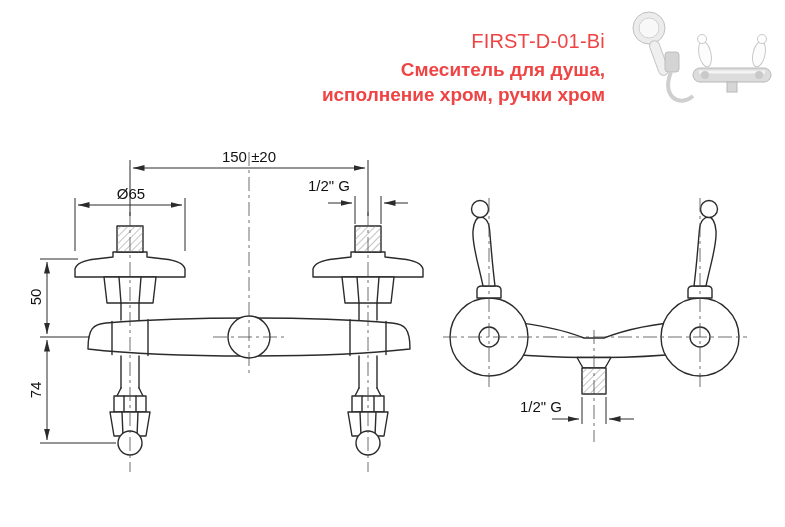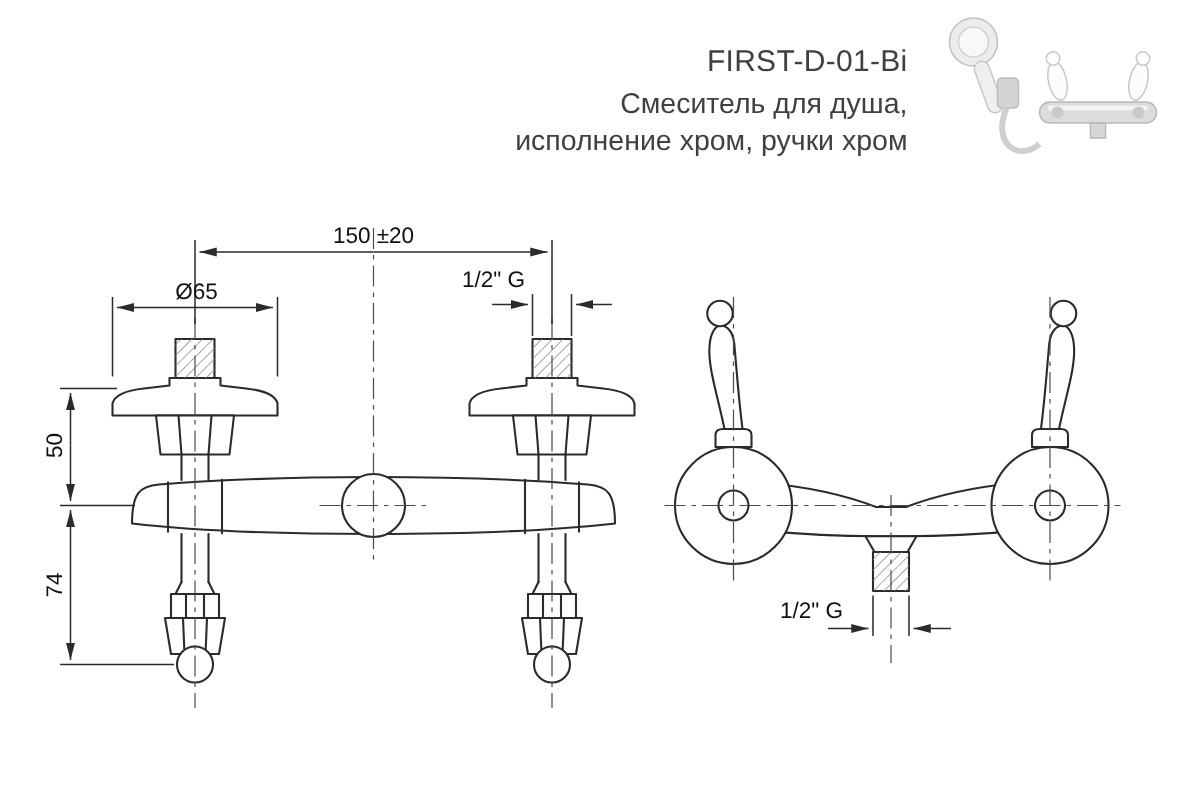--- a/index.html
+++ b/index.html
@@ -2,24 +2,24 @@
 <html><head>
 <meta charset="utf-8">
 <style>
   html,body{margin:0;padding:0;}
   body{
     width:785px;height:527px;background:#ffffff;overflow:hidden;
     font-family:"Liberation Sans",sans-serif;
   }
   .page{position:relative;width:785px;height:527px;background:#ffffff;}
   .header{
-    position:absolute;top:30px;right:180px;text-align:right;color:#404040;
+    position:absolute;top:30px;right:180px;text-align:right;color:#ef4444;
   }
   .header .model{font-size:20px;font-weight:500;letter-spacing:.2px;margin-bottom:4px;}
-  .header .desc{font-size:19px;font-weight:400;line-height:1.32;}
+  .header .desc{font-size:19px;font-weight:700;line-height:1.32;}
   .photo{position:absolute;right:2px;top:4px;width:170px;height:118px;}
   .drawing{position:absolute;left:0;top:0;width:785px;height:527px;}
 
   
   .out{fill:#ffffff;stroke:#2b2b2b;stroke-width:1.4;stroke-linejoin:round;}
   .ln{fill:none;stroke:#2b2b2b;stroke-width:1.4;stroke-linecap:round;}
   .cl{fill:none;stroke:#4a4a4a;stroke-width:0.8;stroke-dasharray:14 4 3 4;}
   .dim{fill:none;stroke:#2b2b2b;stroke-width:1;}
   .dimtxt{font-family:"Liberation Sans",sans-serif;font-size:15px;fill:#111111;}
 </style>

